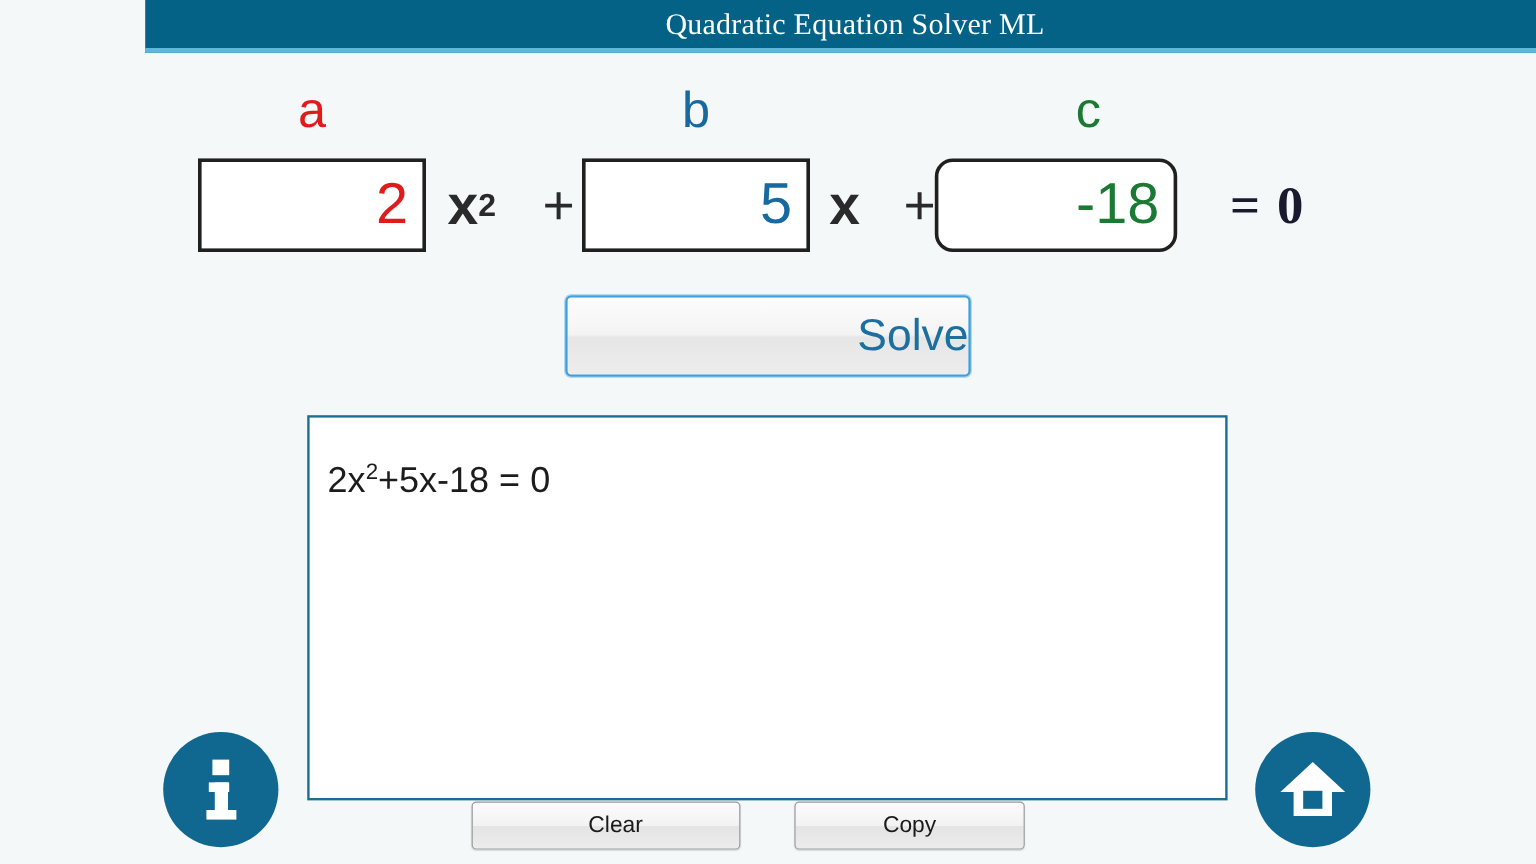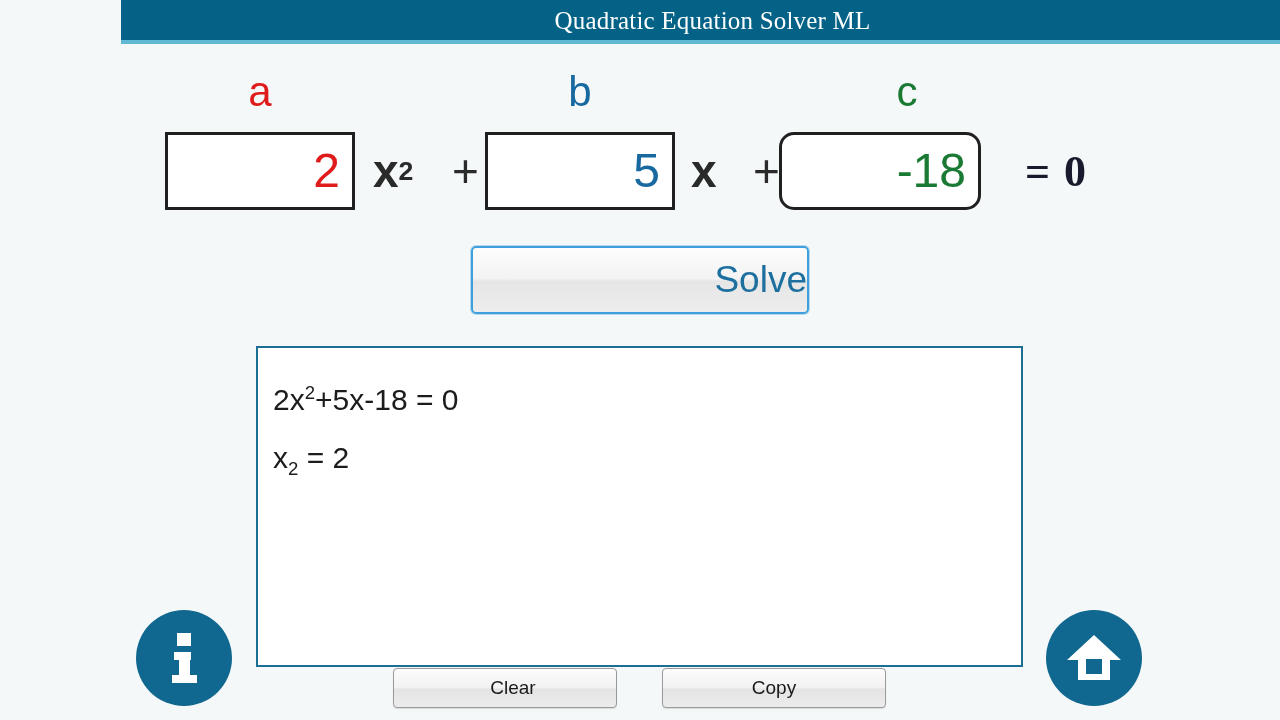--- a/index.html
+++ b/index.html
@@ -176,21 +176,21 @@
     color: #1a1a1a;
     font-size: 19px;
     font-family: "Liberation Sans", sans-serif;
     display: flex;
     align-items: center;
     justify-content: center;
     cursor: pointer;
     box-shadow: 0 1px 1px rgba(0,0,0,0.12);
   }
   #btn-clear { left: 393px; width: 224px; padding-left: 16px; }
-  #btn-copy  { left: 662px; width: 224px; }
+  #btn-copy  { left: 662px; width: 192px; }
 
   
   .circle-btn {
     position: absolute;
     width: 96px;
     height: 96px;
     border-radius: 50%;
     background: #10678f;
     display: flex;
     align-items: center;
@@ -247,23 +247,20 @@
   </div>
 </div>
 
 <div class="solve-btn">
   <span>Solve</span>
 </div>
 
 <div class="results">
   <div class="result-line">
     <span>2x</span><sup>2</sup><span>+5x-18 = 0</span>
-  </div>
-  <div class="result-line">
-    <span>x</span><sub>2</sub><span> = 2</span>
   </div>
 </div>
 
 <div class="bottom-btn" id="btn-clear">
   <span>Clear</span>
 </div>
 <div class="bottom-btn" id="btn-copy">
   <span>Copy</span>
 </div>
 

